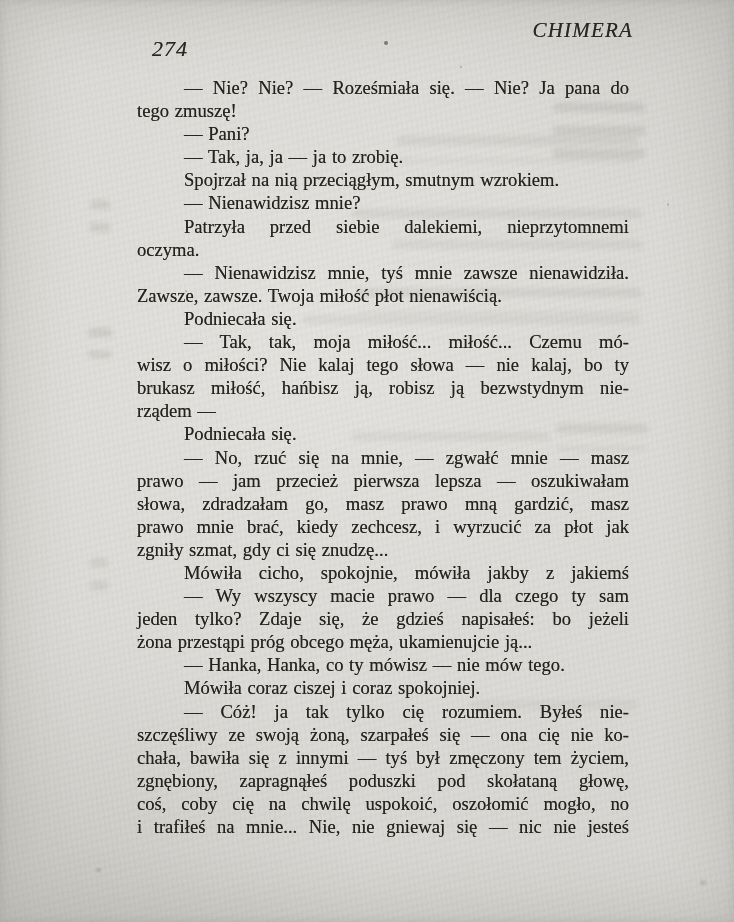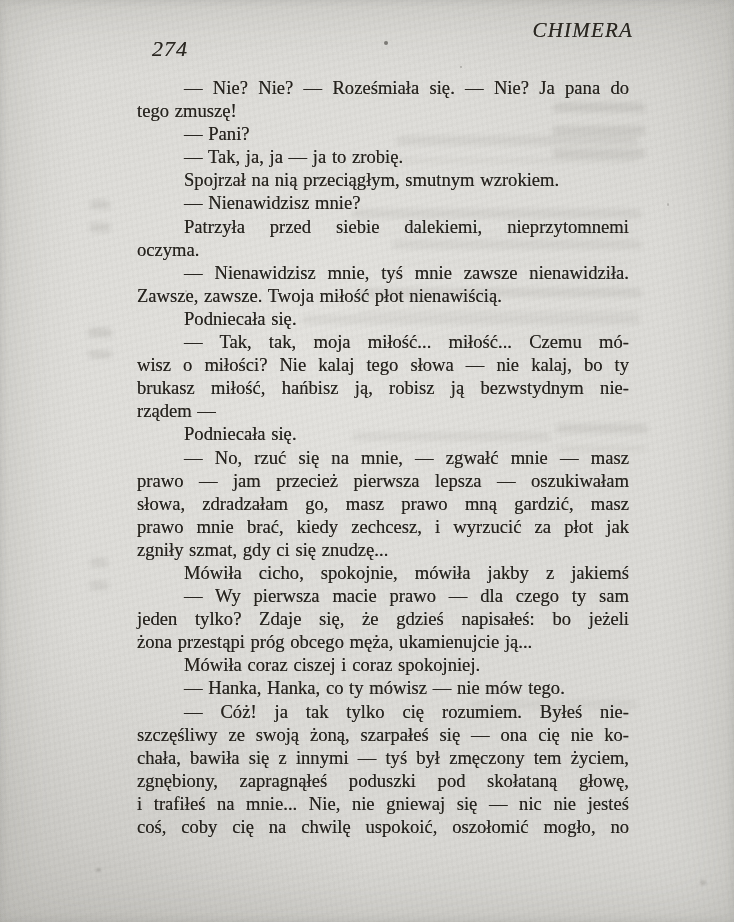--- a/index.html
+++ b/index.html
@@ -140,25 +140,25 @@
       <div class="line just">wisz o miłości? Nie kalaj tego słowa — nie kalaj, bo ty</div>
       <div class="line just">brukasz miłość, hańbisz ją, robisz ją bezwstydnym nie-</div>
       <div class="line">rządem —</div>
       <div class="line indent">Podniecała się.</div>
       <div class="line indent just">— No, rzuć się na mnie, — zgwałć mnie — masz</div>
       <div class="line just">prawo — jam przecież pierwsza lepsza — oszukiwałam</div>
       <div class="line just">słowa, zdradzałam go, masz prawo mną gardzić, masz</div>
       <div class="line just">prawo mnie brać, kiedy zechcesz, i wyrzucić za płot jak</div>
       <div class="line">zgniły szmat, gdy ci się znudzę...</div>
       <div class="line indent just">Mówiła cicho, spokojnie, mówiła jakby z jakiemś</div>
-      <div class="line indent just">— Wy pierwsza macie prawo — dla czego ty sam</div>
+      <div class="line indent just">— Wy wszyscy macie prawo — dla czego ty sam</div>
       <div class="line just">jeden tylko? Zdaje się, że gdzieś napisałeś: bo jeżeli</div>
       <div class="line">żona przestąpi próg obcego męża, ukamienujcie ją...</div>
+      <div class="line indent">— Hanka, Hanka, co ty mówisz — nie mów tego.</div>
       <div class="line indent">Mówiła coraz ciszej i coraz spokojniej.</div>
-      <div class="line indent">— Hanka, Hanka, co ty mówisz — nie mów tego.</div>
       <div class="line indent just">— Cóż! ja tak tylko cię rozumiem. Byłeś nie-</div>
       <div class="line just">szczęśliwy ze swoją żoną, szarpałeś się — ona cię nie ko-</div>
       <div class="line just">chała, bawiła się z innymi — tyś był zmęczony tem życiem,</div>
       <div class="line just">zgnębiony, zapragnąłeś poduszki pod skołataną głowę,</div>
+      <div class="line just">coś, coby cię na chwilę uspokoić, oszołomić mogło, no</div>
       <div class="line just">i trafiłeś na mnie... Nie, nie gniewaj się — nic nie jesteś</div>
-      <div class="line just">coś, coby cię na chwilę uspokoić, oszołomić mogło, no</div>
     </div>
 </div>
 
 </body></html>

